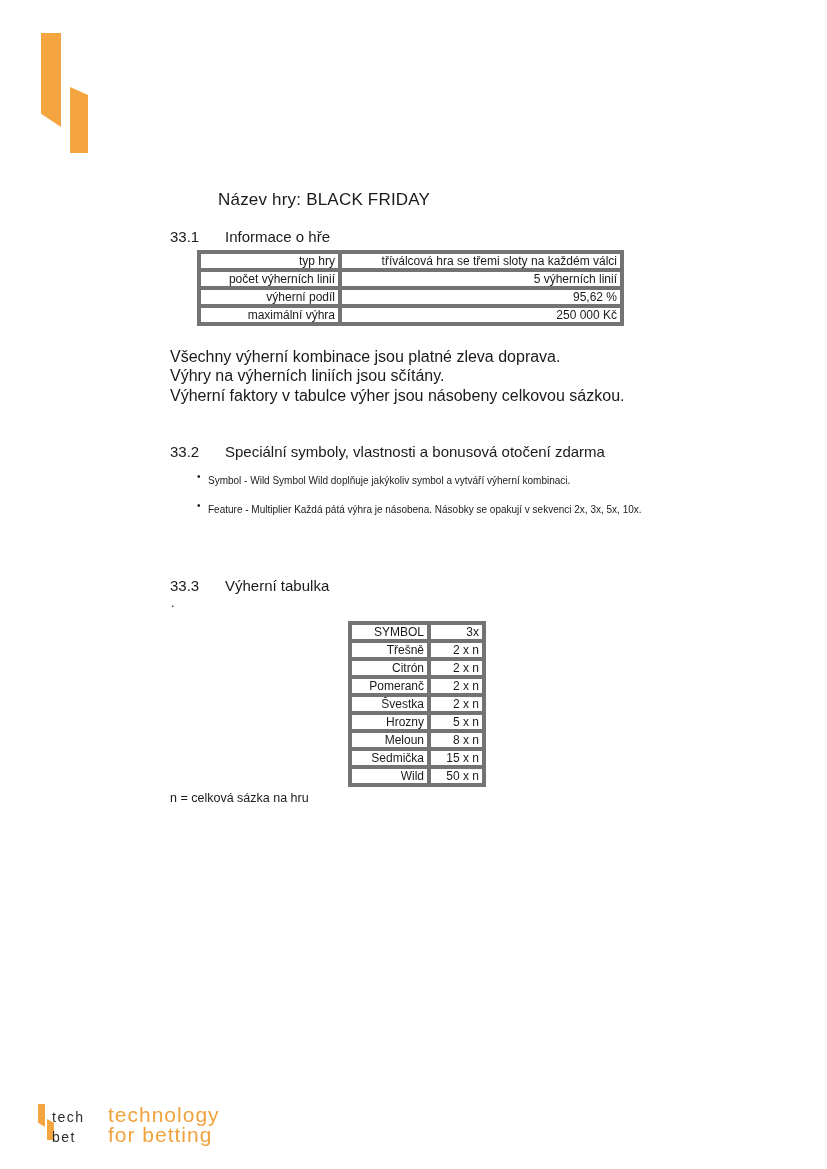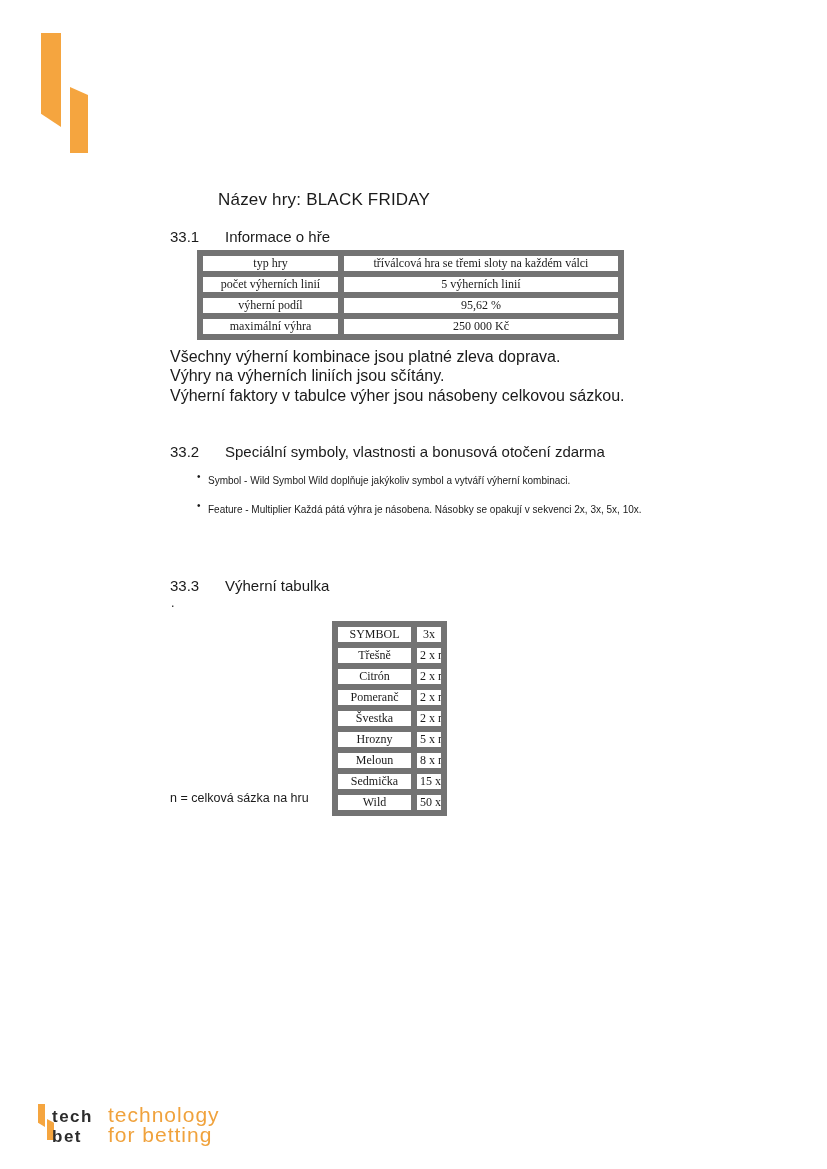--- a/index.html
+++ b/index.html
@@ -34,58 +34,58 @@
   .section-heading {
     position:absolute; left:170px;
     display:flex; font-size:15px; white-space:nowrap;
   }
   .section-heading .sec-num { width:55px; flex:0 0 55px; }
   .sec-1 { top:228px; }
   .sec-2 { top:443px; }
   .sec-3 { top:577px;align-items:center; }
 
   table { border-collapse:collapse; table-layout:fixed; font-size:12px; }
-  td { border:6px solid #737373; text-align:center; vertical-align:middle; padding:0 3px; white-space:nowrap; overflow:hidden;font-family:Liberation Serif, serif; }
+  td { border:4px solid #737373; text-align:right; vertical-align:middle; padding:0 3px; white-space:nowrap; overflow:hidden; }
 
   .info-table { position:absolute; left:197px; top:250px; width:427px; }
   .info-table td { height:18.1px; }
   .info-table .c1 { width:141px; }
 
   .notes { position:absolute; left:170px; top:347px; font-size:16px; line-height:19.3px; }
   .notes div { white-space:nowrap; }
 
   .bullets { position:absolute; left:197px; top:471px; font-size:10px; }
   .bullet { position:relative; padding-left:11px; width:456px; margin-bottom:10px; }
   .bullet::before { content:"\2022"; position:absolute; left:0; top:0; }
   .bullet-text { display:block; width:445px; text-align:justify; line-height:19px; }
 
   .stray-dot { position:absolute; left:171px; top:596px; font-size:12.5px; }
 
-  .pay-table { position:absolute; left:332px; top:621px; width:115px; }
+  .pay-table { position:absolute; left:348px; top:621px; width:138px; }
   .pay-table td { height:17.7px; }
   .pay-table .c1 { width:79px; }
 
   .pay-note { position:absolute; left:170px; top:791px; font-size:12.5px; white-space:nowrap; }
 
   
   .f-bar-left {
     position:absolute; left:38px; top:1104px; width:7px; height:23px;
     background:#F5A53F;
     clip-path:polygon(0 0, 100% 0, 100% 100%, 0 82%);
   }
   .f-bar-right {
     position:absolute; left:47px; top:1119px; width:7px; height:21px;
     background:#F5A53F;
     clip-path:polygon(0 0, 100% 18%, 100% 100%, 0 100%);
   }
   .footer-text { position:absolute; left:52px; top:1103px; }
   .footer-row { display:flex; align-items:baseline; height:20px; }
   .footer-dark {
     width:56px; flex:0 0 56px;
-    font-size:17px; font-weight:bold; letter-spacing:1.5px; color:#2d2d2d;
+    font-size:14px; font-weight:normal; letter-spacing:1.5px; color:#2d2d2d;
   }
   .footer-light {
     font-size:21px; font-weight:normal; letter-spacing:1px; color:#F0A23C;
     white-space:nowrap;
   }
 </style>
 </head>
 <body>
 
 <div class="page">

